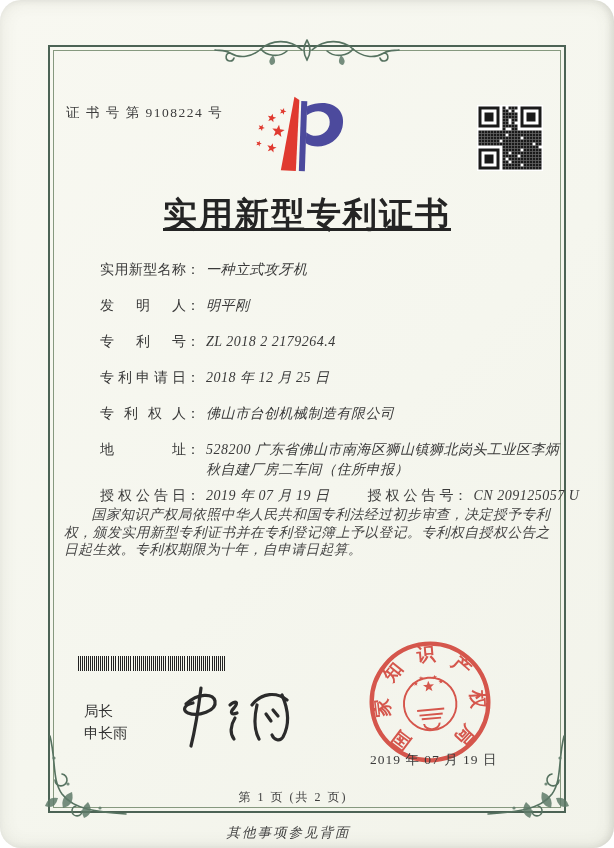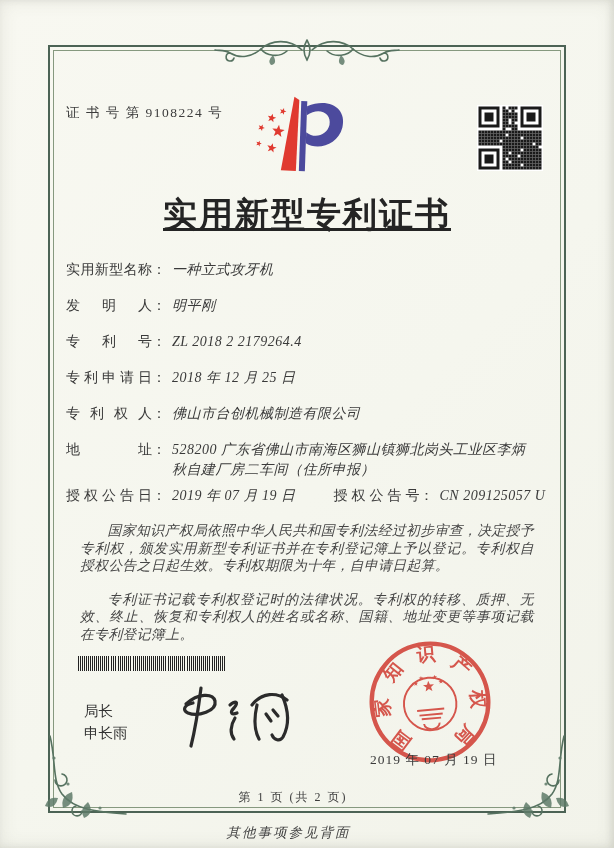--- a/index.html
+++ b/index.html
@@ -7,20 +7,21 @@
     width:614px;height:848px;
     font-family:"Liberation Serif","DejaVu Serif",serif;
     background:#ffffff;
     position:relative;
     overflow:hidden;
   }
   .paper{
     position:absolute;inset:0;
     background:linear-gradient(135deg,#f8f8f1 0%,#f5f6ee 55%,#f2f3ea 100%);
     box-shadow:inset 0 0 18px rgba(90,90,70,.12), inset -3px 0 6px rgba(60,60,50,.10);
+    border-radius:21px;
   }
   
   .frame{
     position:absolute;left:48px;top:45px;width:514px;height:764px;
     border:2.5px solid #4c6355;
   }
   .frame-inner{
     position:absolute;inset:3px;
     border:1px solid #86997f;
   }
@@ -40,34 +41,34 @@
   .doc-title{
     position:absolute;left:0;top:192px;width:614px;
     text-align:center;font-size:34px;font-weight:bold;color:#242424;
     letter-spacing:2px;
     text-decoration:underline;
   }
 
   
   .fields{position:absolute;left:66px;top:260px;width:492px;font-size:14px;color:#3a3a3a;}
   .f-row{margin-bottom:16px;line-height:20px;white-space:nowrap;}
-  .f-label{display:inline-block;width:86px;text-align:justify;text-align-last:justify;vertical-align:top;}
+  .f-label{display:inline-block;width:86px;text-align:justify;text-align-last:justify;vertical-align:top;margin-left:34px;}
   .f-colon{display:inline-block;vertical-align:top;}
   .f-value{display:inline-block;margin-left:6px;vertical-align:top;letter-spacing:.5px;font-style:italic;}
   .addr span{display:block;white-space:nowrap;}
   .f-row.addr-row{margin-bottom:6px;}
   .pair2{margin-left:38px;}
 
   
   .paras{
     position:absolute;left:64px;top:506px;width:486px;
     font-style:italic;font-size:13.8px;line-height:17.6px;color:#454545;
     letter-spacing:.4px;
   }
-  .paras p{margin:16px;text-indent:2em;text-align:justify;}
+  .paras p{margin:0;text-indent:2em;text-align:justify;}
 
   
   .barcode{position:absolute;left:78px;top:656px;}
   .officer{position:absolute;left:84px;top:700px;font-size:14.5px;color:#333;line-height:22px;}
   .signature{position:absolute;left:168px;top:680px;}
   .sig{stroke:#2b2b2b;fill:none;stroke-width:3.2;stroke-linecap:round;stroke-linejoin:round;}
   .seal{position:absolute;left:362px;top:634px;transform:rotate(-5deg);opacity:.9;}
   .seal-date{
     position:absolute;left:370px;top:751px;
     font-size:13.5px;color:#3b3b3b;letter-spacing:1px;
@@ -417,21 +418,20 @@
         <span>秋自建厂房二车间（住所申报）</span>
       </span>
     </div>
     <div class="f-row">
       <span class="f-label">授权公告日</span><span class="f-colon">：</span><span class="f-value">2019 年 07 月 19 日</span><span class="f-label pair2">授权公告号</span><span class="f-colon">：</span><span class="f-value">CN 209125057 U</span>
     </div>
   </div>
 
   <div class="paras">
     <p>国家知识产权局依照中华人民共和国专利法经过初步审查，决定授予专利权，颁发实用新型专利证书并在专利登记簿上予以登记。专利权自授权公告之日起生效。专利权期限为十年，自申请日起算。</p>
-    <p>专利证书记载专利权登记时的法律状况。专利权的转移、质押、无效、终止、恢复和专利权人的姓名或名称、国籍、地址变更等事项记载在专利登记簿上。</p>
   </div>
 
   <svg class="barcode" id="barcode" width="150" height="16" viewBox="0 0 150 16">
       <rect x="0" y="0" width="1" height="15" fill="#222"></rect>
       <rect x="2" y="0" width="1" height="15" fill="#222"></rect>
       <rect x="4" y="0" width="1" height="15" fill="#222"></rect>
       <rect x="6" y="0" width="1" height="15" fill="#222"></rect>
       <rect x="8" y="0" width="1" height="15" fill="#222"></rect>
       <rect x="10" y="0" width="1" height="15" fill="#222"></rect>
       <rect x="12" y="0" width="1" height="15" fill="#222"></rect>

